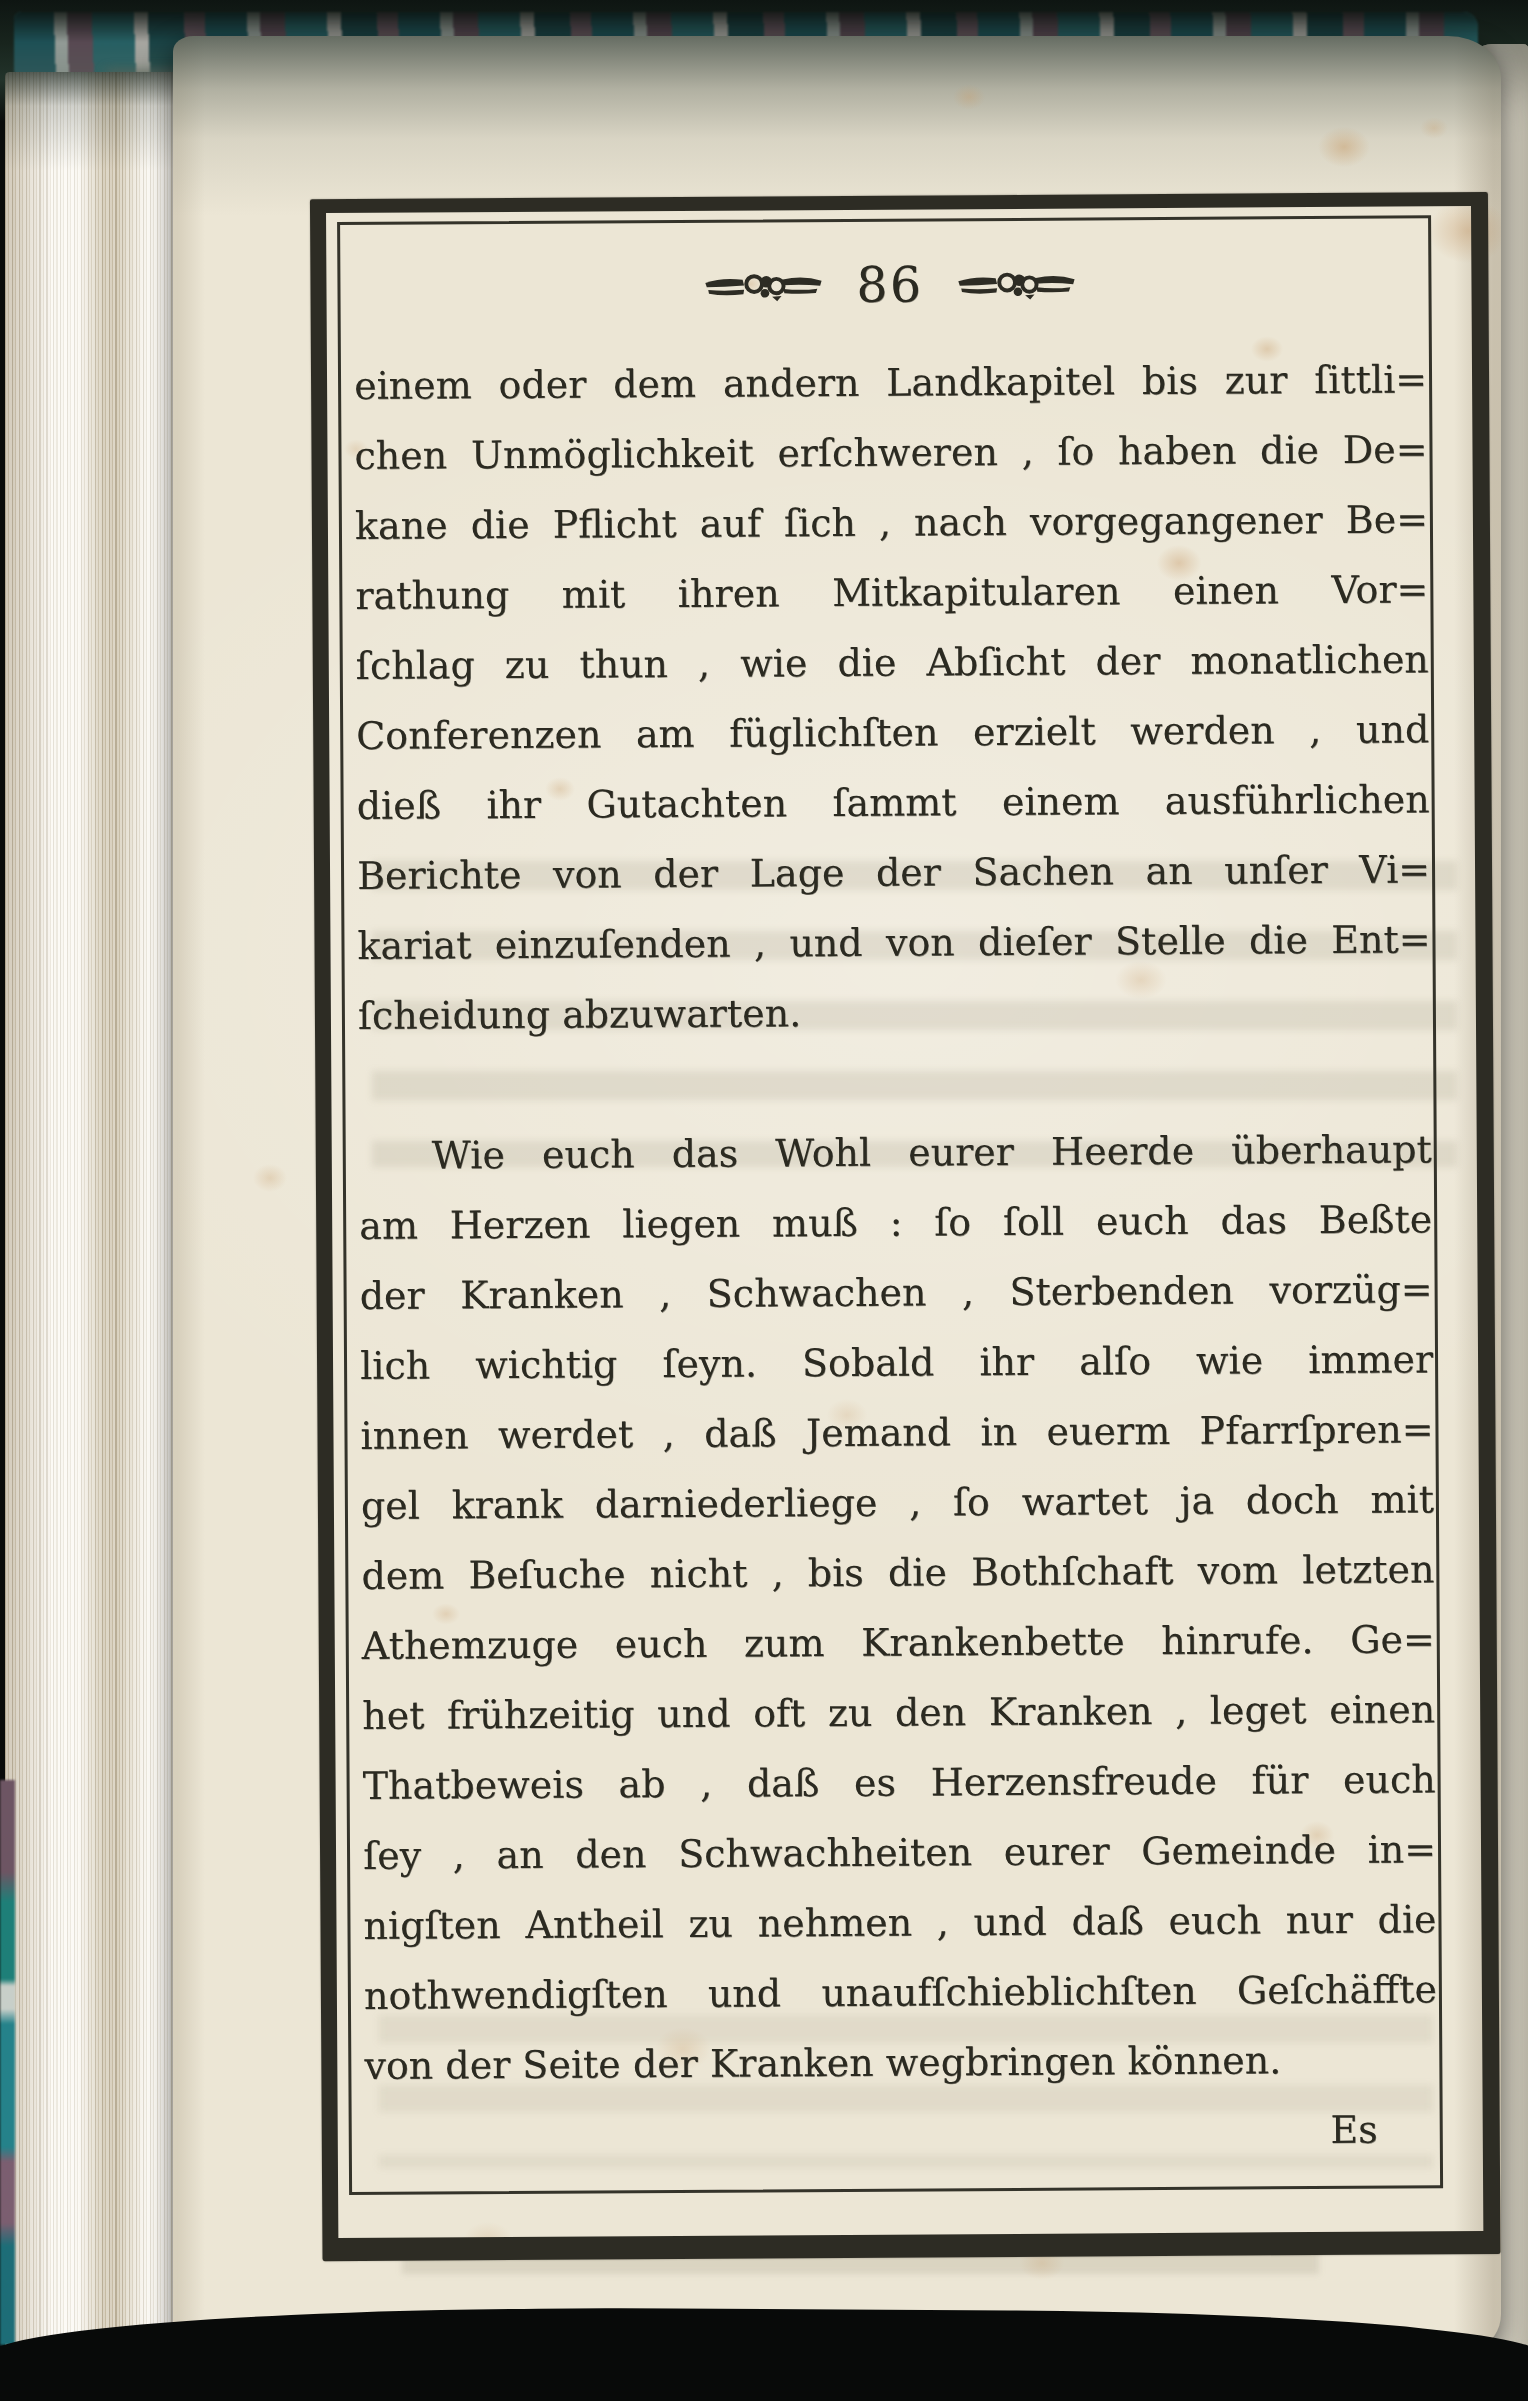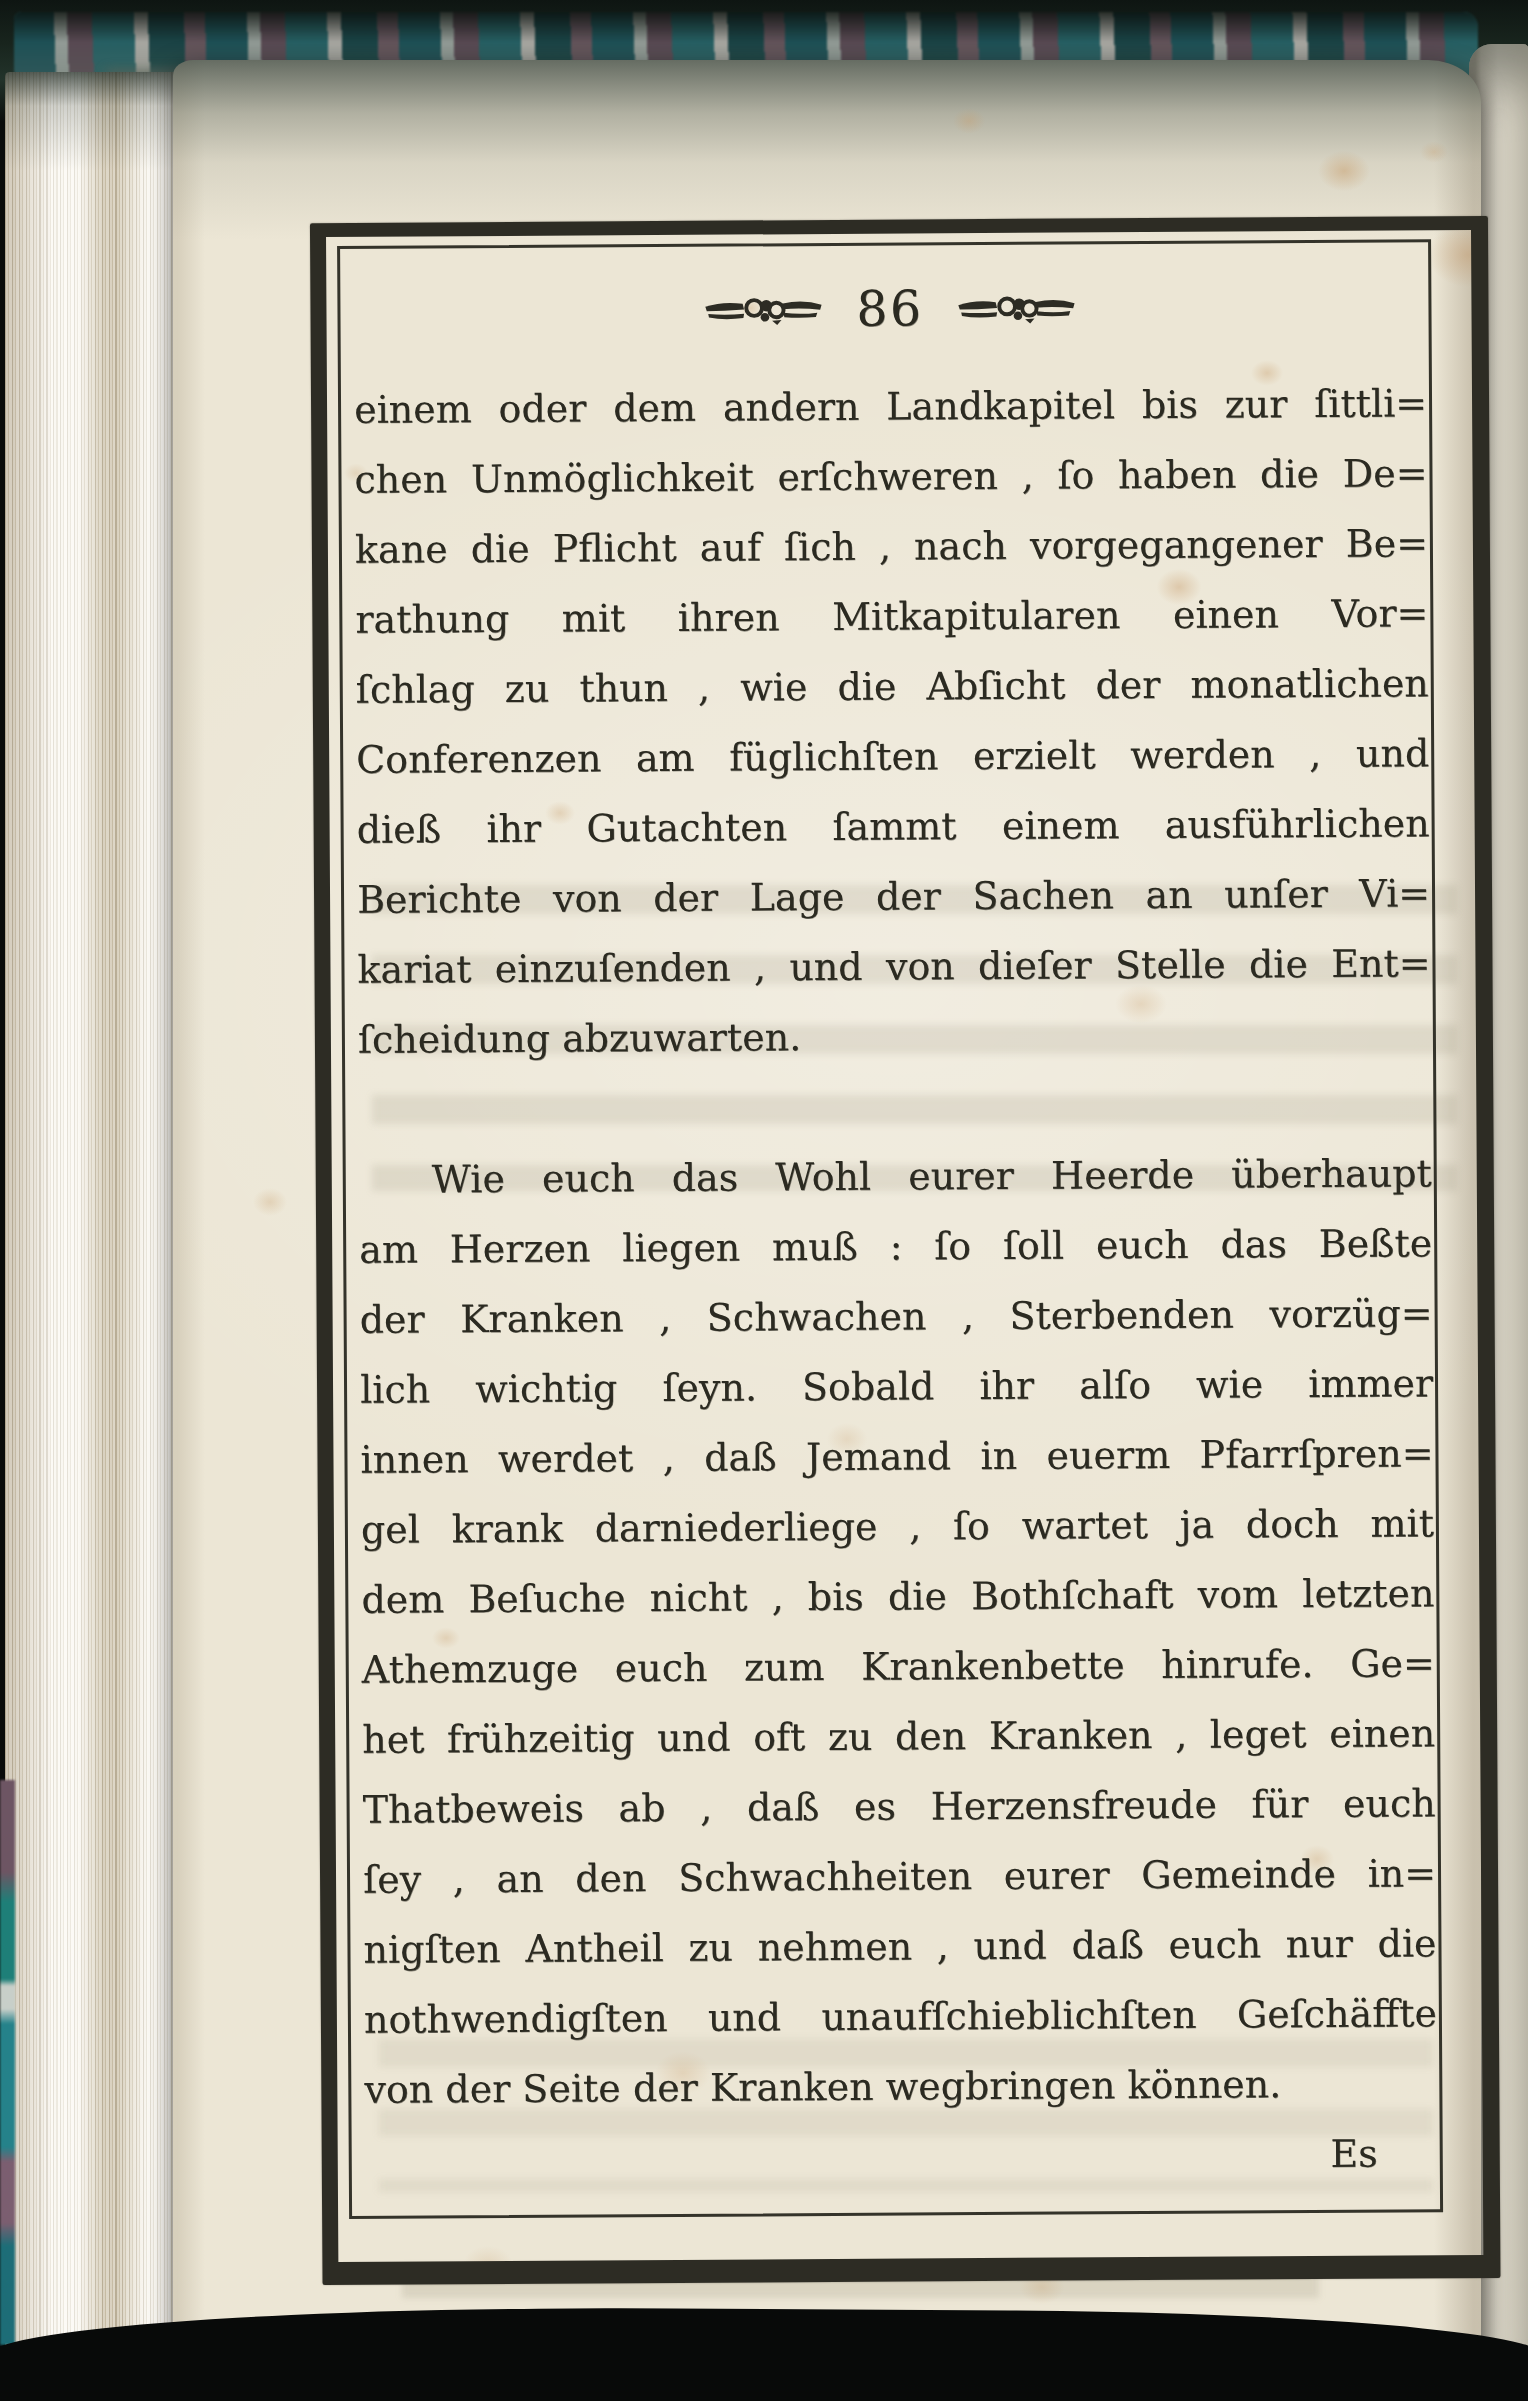--- a/index.html
+++ b/index.html
@@ -33,29 +33,29 @@
       repeating-linear-gradient(90deg,rgba(125,110,82,.32) 0 1.1px,rgba(245,240,228,.9) 1.1px 3.1px,
         rgba(160,145,115,.22) 3.1px 4.2px,rgba(250,246,236,.95) 4.2px 6.9px);}
 
   
   .page-sliver{position:absolute;left:1469px;top:44px;width:60px;height:2323px;
     border-radius:23px 6.1px 6.1px 3.1px;
     background:linear-gradient(90deg,#b3ae9f 0 6.1px,#d6d0c1 12.2px,#efe9da 29px,#ece5d3 100%);
     box-shadow:inset 0 34px 53px rgba(28,34,28,.5);}
 
   
-  .page{position:absolute;left:173px;top:60px;width:1308px;height:2309px;
+  .page{position:absolute;left:173px;top:36px;width:1308px;height:2309px;
     background-color:#ece6d5;
     border-radius:20px 53px 23px 13.8px / 15.3px 42px 31px 18.3px;
     box-shadow:0 9.2px 26px rgba(0,0,0,.55);
     background-image:
       linear-gradient(180deg,rgba(68,78,70,.8) 0,rgba(104,110,98,.45) 53px,rgba(140,142,128,.2) 103px,rgba(140,142,128,0) 180px),
       linear-gradient(90deg,rgba(120,105,75,.18) 0 4.6px,rgba(120,105,75,0) 32px),
       linear-gradient(270deg,rgba(110,95,70,.28) 0 7.6px,rgba(110,95,70,0) 47px),
-      radial-gradient(917px 611px at 55% 40%,rgba(255,255,255,.28),rgba(255,255,255,0));}
+      radial-gradient(917px 611px at 55% 40%,rgba(255,255,255,.28),rgba(255,255,255,0)); padding-left: 20px;}
 
   .foxing{position:absolute;inset:0;pointer-events:none;background-image:
     radial-gradient(23px 18.3px at 796px 61px,  rgba(200,158,108,.35),rgba(200,158,108,0) 70%),
     radial-gradient(37px 29px at 1171px 111px, rgba(200,158,108,.5), rgba(200,158,108,0) 70%),
     radial-gradient(57px 46px at 1295px 195px, rgba(192,146,96,.42), rgba(192,146,96,0) 70%),
     radial-gradient(23px 18.3px at 1094px 313px, rgba(200,158,108,.38),rgba(200,158,108,0) 70%),
     radial-gradient(15.3px 12.2px at 578px 248px,  rgba(200,158,108,.3), rgba(200,158,108,0) 70%),
     radial-gradient(32px 26px at 1006px 527px, rgba(198,152,102,.4), rgba(198,152,102,0) 70%),
     radial-gradient(21.4px 17px at 387px 753px,  rgba(200,158,108,.32),rgba(200,158,108,0) 70%),
     radial-gradient(37px 27.5px at 968px 944px,rgba(200,158,108,.28),rgba(200,158,108,0) 70%),

